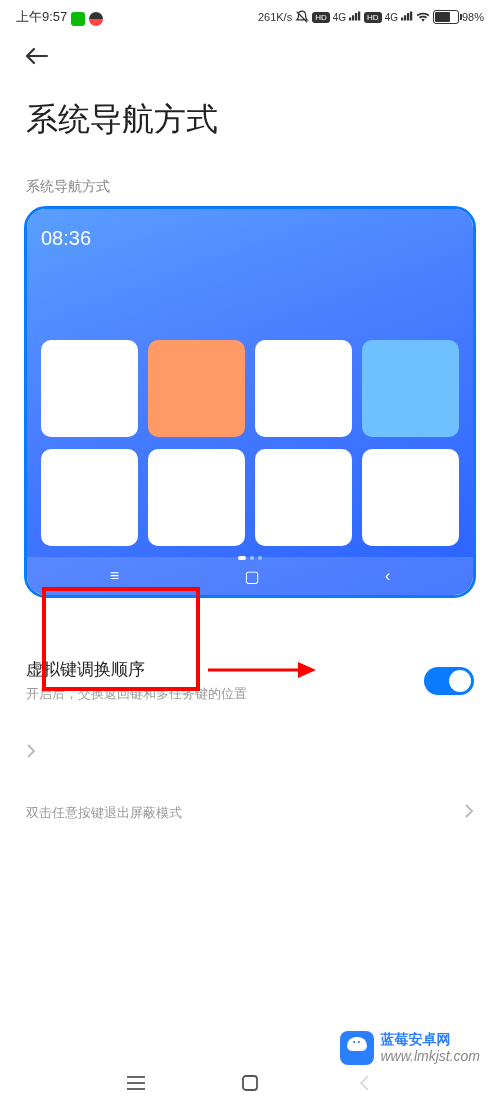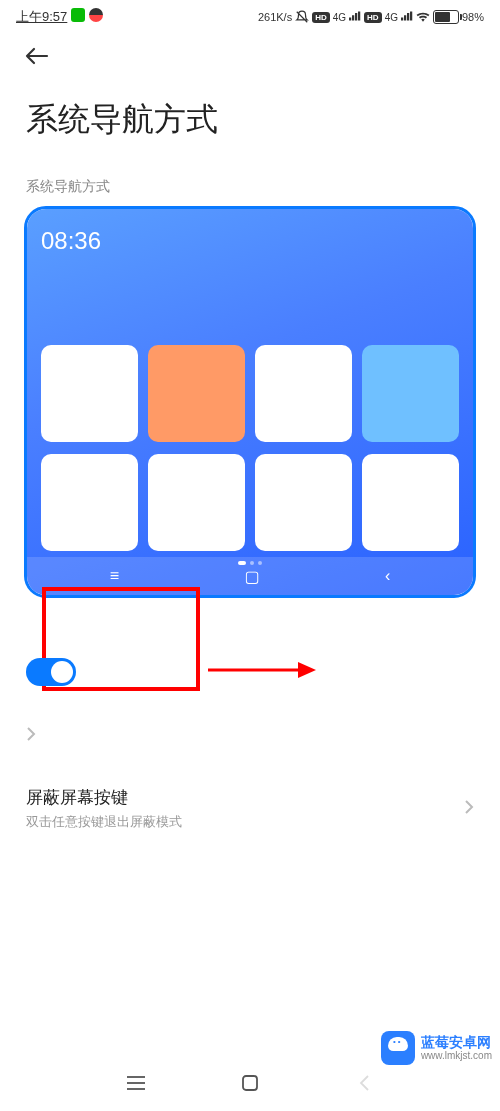--- a/index.html
+++ b/index.html
@@ -1,42 +1,42 @@
 <!DOCTYPE html>
 <html><head>
   <meta charset="utf-8">
   <style>
     * { box-sizing: border-box; margin: 0; padding: 0; }
     body { width: 500px; height: 1111px; font-family: -apple-system, "Helvetica Neue", sans-serif; background: #fff; position: relative; overflow: hidden; }
 
     .status-bar { display: flex; justify-content: space-between; align-items: center; padding: 8px 16px 4px; font-size: 13px; color: #333; }
-    .status-left { display: flex; align-items: flex-start; gap: 4px; text-decoration: underline; }
+    .status-left { display: flex; align-items: flex-end; gap: 4px; }
     .status-right { display: flex; align-items: center; gap: 3px; font-size: 11px; }
     .status-icon { display: inline-flex; align-items: center; }
     .app-icon-green { width: 14px; height: 14px; background: #09bb07; border-radius: 3px; }
     .app-icon-penguin { width: 14px; height: 14px; background: linear-gradient(#333 50%, #ff4444 50%); border-radius: 50%; }
-    .hd-badge { background: #333; color: #fff; font-size: 8px; padding: 1px 3px; border-radius: 3px; font-weight: bold; }
+    .hd-badge { background: #333; color: #fff; font-size: 8px; padding: 1px 3px; border-radius: 3px; font-weight: normal; }
     .signal-txt { font-size: 10px; }
     .battery { width: 26px; height: 14px; border: 1.5px solid #333; border-radius: 3px; position: relative; display: inline-block; }
     .battery::after { content: ''; position: absolute; right: -4px; top: 3px; width: 2px; height: 6px; background: #333; border-radius: 0 1px 1px 0; }
     .battery-fill { position: absolute; left: 1px; top: 1px; bottom: 1px; width: 63%; background: #333; border-radius: 1px; }
 
     .back-btn { padding: 16px 24px 8px; }
 
     .page-title { font-size: 32px; font-weight: 500; padding: 20px 26px 12px; color: #222; }
     .section-label { font-size: 14px; color: #888; padding: 24px 26px 10px; }
 
     .nav-options { display: flex; gap: 14px; padding: 0 24px; }
     .nav-card { flex: 1; display: flex; flex-direction: column; align-items: center; }
     .phone-preview { width: 100%; height: 392px; border-radius: 22px; position: relative; overflow: hidden; }
     .phone-preview.selected { border: 3px solid #0a7aff; }
     .phone-preview.unselected { border: 3px solid transparent; background: #f1f2f4; }
 
     .preview-home { width: 100%; height: 100%; background: linear-gradient(160deg, #5a9fff 0%, #4a7fff 40%, #2962ff 100%); padding: 18px 14px 0; position: relative; }
-    .preview-time { color: #fff; font-size: 24px; font-weight: 300; margin-bottom: 90px; }
+    .preview-time { color: #fff; font-size: 20px; font-weight: 300; margin-bottom: 90px; }
     .icon-grid { display: grid; grid-template-columns: repeat(4, 1fr); gap: 12px 10px; }
     .grid-icon { width: 100%; aspect-ratio: 1; border-radius: 10px; }
     .dots { display: flex; justify-content: center; gap: 4px; margin-top: 10px; }
     .dot { width: 4px; height: 4px; border-radius: 50%; background: rgba(255,255,255,0.5); }
     .dot.active { width: 8px; border-radius: 2px; background: #fff; }
     .nav-bar-preview { position: absolute; bottom: 0; left: 0; right: 0; height: 38px; background: rgba(255,255,255,0.15); display: flex; justify-content: space-around; align-items: center; padding: 0 20px; }
     .nav-bar-preview span { color: #fff; font-size: 16px; }
 
     .gesture-preview { width: 100%; height: 100%; padding: 30px 12px 0; position: relative; }
     .gesture-header { display: flex; align-items: center; gap: 8px; margin-bottom: 18px; }
@@ -62,27 +62,27 @@
     .setting-text { flex: 1; }
     .setting-title { font-size: 17px; color: #222; margin-bottom: 4px; }
     .setting-desc { font-size: 13px; color: #999; }
     .toggle { width: 50px; height: 28px; border-radius: 14px; background: #0a7aff; position: relative; }
     .toggle::after { content: ''; position: absolute; right: 3px; top: 3px; width: 22px; height: 22px; background: #fff; border-radius: 50%; }
     .chevron-right { color: #bbb; }
 
     .sys-nav { position: absolute; bottom: 10px; left: 0; right: 0; display: flex; justify-content: center; gap: 84px; align-items: center; height: 36px; }
     .sys-nav-item { display: flex; align-items: center; justify-content: center; width: 30px; height: 30px; }
 
-    .watermark { position: absolute; right: 8px; bottom: 46px; display: flex; align-items: center; gap: 6px; }
+    .watermark { position: absolute; right: 20px; bottom: 46px; display: flex; align-items: center; gap: 6px; }
     .wm-logo { width: 34px; height: 34px; background: #2b7fff; border-radius: 8px; display: flex; align-items: center; justify-content: center; position: relative; }
     .wm-logo::before { content: ''; position: absolute; width: 20px; height: 14px; background: #fff; border-radius: 10px 10px 6px 6px; top: 6px; }
     .wm-logo::after { content: '••'; position: absolute; color: #2b7fff; font-size: 8px; top: 6px; letter-spacing: 2px; }
     .wm-text { display: flex; flex-direction: column; line-height: 1.2; }
     .wm-l1 { font-size: 14px; font-weight: 600; color: #2b7fff; }
-    .wm-l2 { font-size: 10px; color: #888; }
+    .wm-l2 { font-size: 14px; color: #888; font-style: italic; }
   </style>
 </head>
 <body>
 
 <div class="status-bar">
   <div class="status-left">
     <span>上午9:57</span>
     <span class="app-icon-green"></span>
     <span class="app-icon-penguin"></span>
   </div>
@@ -157,34 +157,37 @@
 
 <div class="red-box"></div>
 
 <svg class="arrow-annotation" width="110" height="24" viewBox="0 0 110 24">
   <line x1="2" y1="12" x2="96" y2="12" stroke="#ff0000" stroke-width="3"></line>
   <polygon points="110,12 92,4 92,20" fill="#ff0000"></polygon>
 </svg>
 
 <div class="settings-list">
   <div class="setting-row">
+    <div class="setting-text">
+      <div class="setting-title">虚拟键调换顺序</div>
+      <div class="setting-desc">开启后，交换返回键和多任务键的位置</div>
+    </div>
     <div class="toggle"></div>
   </div>
 
   <div class="setting-row">
     <span class="chevron-right">
       <svg width="10" height="16" viewBox="0 0 10 16" fill="none" stroke="#bbb" stroke-width="2">
           <path d="M2 2l6 6-6 6"></path>
         </svg>
     </span>
   </div>
 
   <div class="setting-row">
     <div class="setting-text">
-      <div class="setting-title">屏蔽屏幕按键</div>
       <div class="setting-desc">双击任意按键退出屏蔽模式</div>
     </div>
     <span class="chevron-right">
       <svg width="10" height="16" viewBox="0 0 10 16" fill="none" stroke="#bbb" stroke-width="2">
           <path d="M2 2l6 6-6 6"></path>
         </svg>
     </span>
   </div>
 </div>
 

